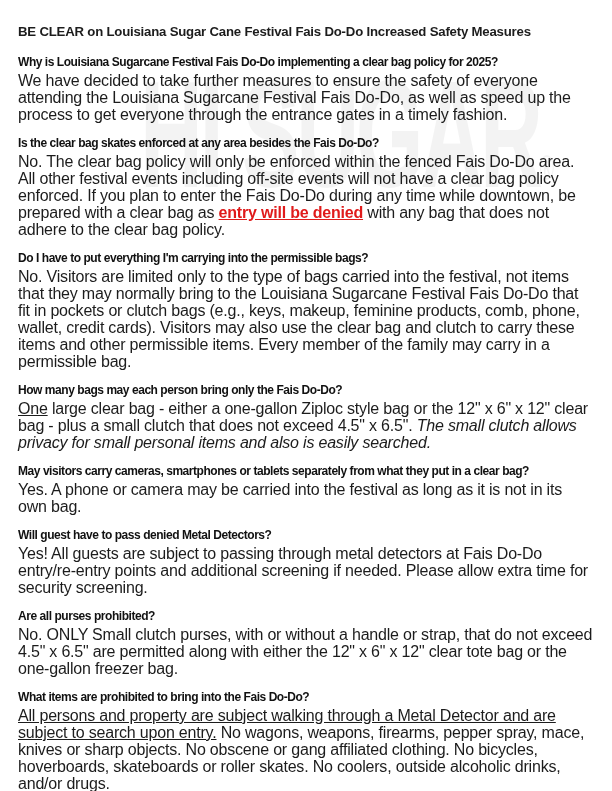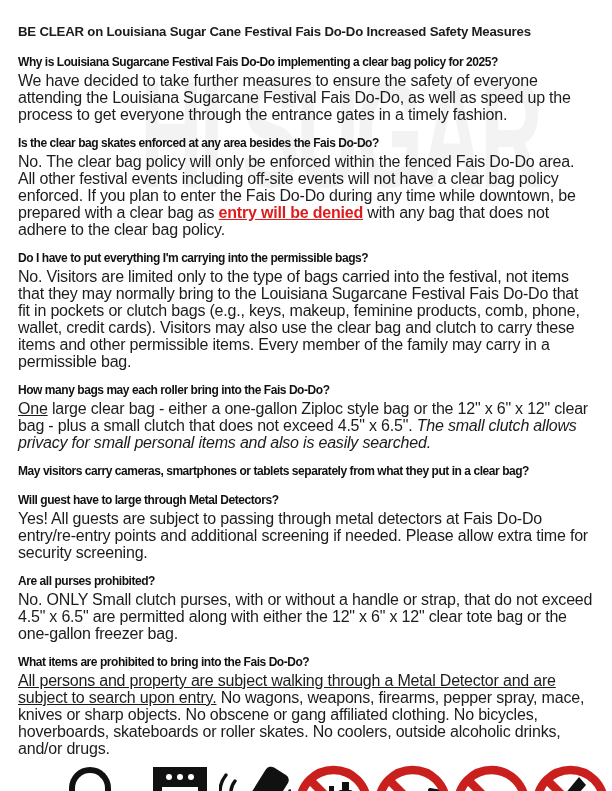--- a/index.html
+++ b/index.html
@@ -56,30 +56,31 @@
       <h2>Is the clear bag skates enforced at any area besides the Fais Do-Do?</h2>
       <p><span>No. The clear bag policy will only be enforced within the fenced Fais Do-Do area. All other festival events including off-site events will not have a clear bag policy enforced. If you plan to enter the Fais Do-Do during any time while downtown, be prepared with a clear bag as </span><span class="red-bold-underline">entry will be denied</span><span> with any bag that does not adhere to the clear bag policy.</span></p>
     </div>
 
     <div class="faq">
       <h2>Do I have to put everything I'm carrying into the permissible bags?</h2>
       <p><span>No. Visitors are limited only to the type of bags carried into the festival, not items that they may normally bring to the Louisiana Sugarcane Festival Fais Do-Do that fit in pockets or clutch bags (e.g., keys, makeup, feminine products, comb, phone, wallet, credit cards). Visitors may also use the clear bag and clutch to carry these items and other permissible items. Every member of the family may carry in a permissible bag.</span></p>
     </div>
 
     <div class="faq">
-      <h2>How many bags may each roller bring into the Fais Do-Do?</h2>
+      <h2>How many bags may each person bring only the Fais Do-Do?</h2>
       <p><span class="underline">One</span><span> large clear bag - either a one-gallon Ziploc style bag or the 12" x 6" x 12" clear bag - plus a small clutch that does not exceed 4.5" x 6.5". </span><span class="italic">The small clutch allows privacy for small personal items and also is easily searched.</span></p>
     </div>
 
     <div class="faq">
       <h2>May visitors carry cameras, smartphones or tablets separately from what they put in a clear bag?</h2>
+      <p><span>Yes. A phone or camera may be carried into the festival as long as it is not in its own bag.</span></p>
     </div>
 
     <div class="faq">
-      <h2>Will guest have to large through Metal Detectors?</h2>
+      <h2>Will guest have to pass denied Metal Detectors?</h2>
       <p><span>Yes! All guests are subject to passing through metal detectors at Fais Do-Do entry/re-entry points and additional screening if needed. Please allow extra time for security screening.</span></p>
     </div>
 
     <div class="faq">
       <h2>Are all purses prohibited?</h2>
       <p><span>No. ONLY Small clutch purses, with or without a handle or strap, that do not exceed 4.5" x 6.5" are permitted along with either the 12" x 6" x 12" clear tote bag or the one-gallon freezer bag.</span></p>
     </div>
 
     <div class="faq">
       <h2>What items are prohibited to bring into the Fais Do-Do?</h2>

